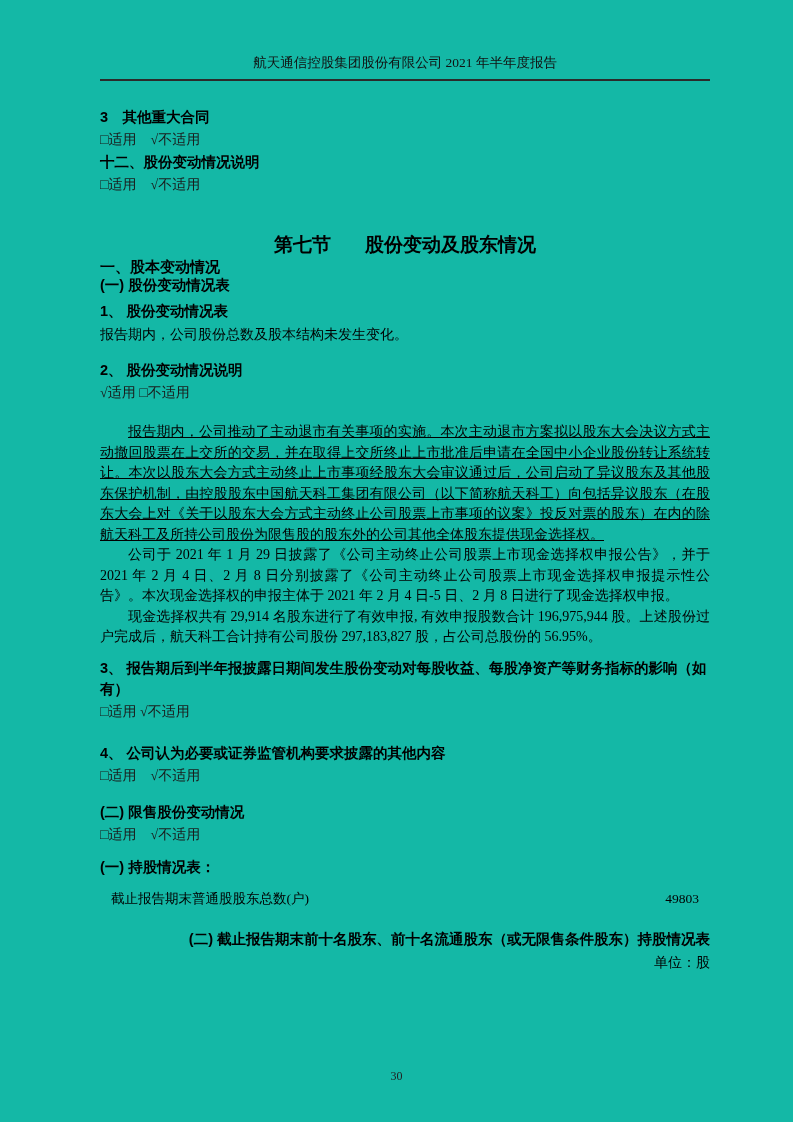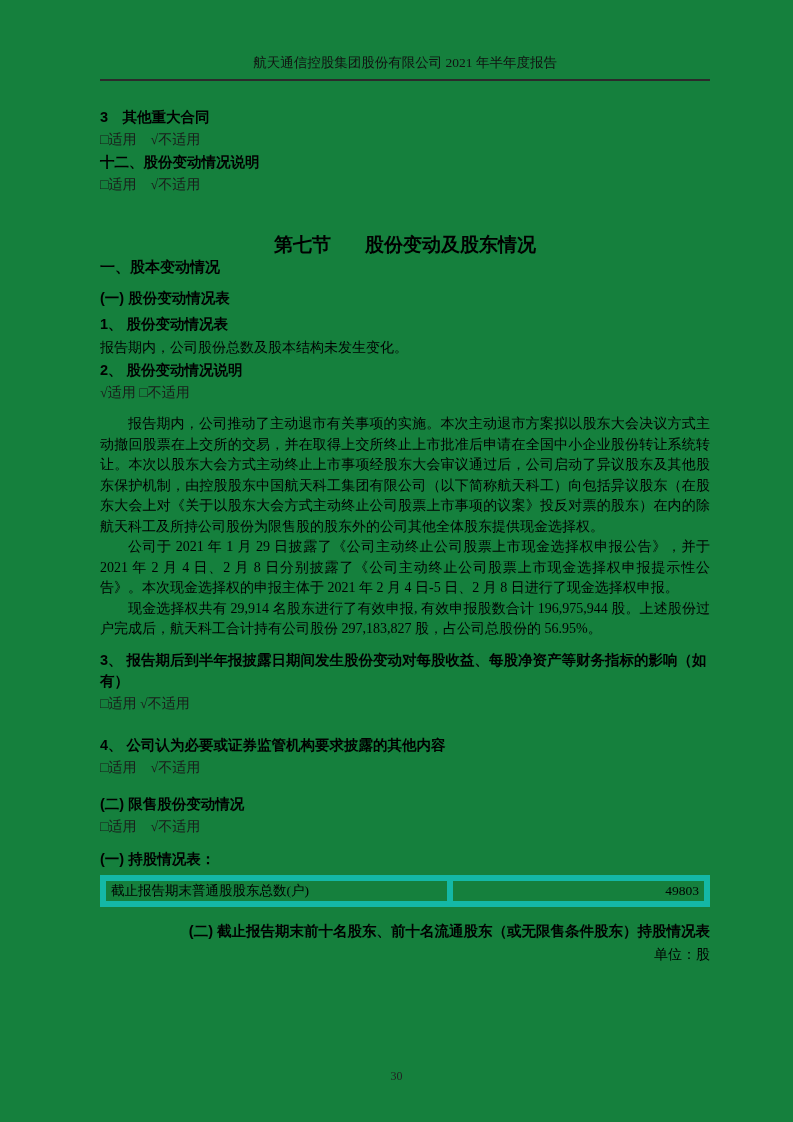--- a/index.html
+++ b/index.html
@@ -1,17 +1,17 @@
 <!DOCTYPE html>
 <html><head>
 <meta charset="utf-8">
 <style>
   html,body{margin:0;padding:0;background:#e8e8e8;}
   .page{
-    width:793px;height:1122px;margin:0 auto;background:#15803d;
+    width:793px;height:1122px;margin:0 auto;background:#14b8a6;
     position:relative;color:#000;
     font-family:"Liberation Serif","DejaVu Serif",serif;
     font-size:14px;line-height:20.5px;
     overflow:hidden;
   }
   .content{padding:0 83px 0 100px;}
   .doc-header{
     padding-top:53px;padding-bottom:5px;
     text-align:center;font-size:13.5px;color:#111;
     border-bottom:2px solid #2b2b2b;
@@ -60,29 +60,29 @@
 
     <div class="h" style="margin-top:4px;">十二、股份变动情况说明</div>
     <div class="applicability mt-line">□适用　√不适用</div>
 
     <div class="section-title">
       <span>第七节</span><span class="gap"></span><span>股份变动及股东情况</span>
     </div>
 
     <div class="h" style="font-size:15px;">一、股本变动情况</div>
 
-    <div class="h" style="margin-top:13px;">(一) 股份变动情况表</div>
+    <div class="h" style="">(一) 股份变动情况表</div>
 
     <div class="h" style="margin-top:7px;">1、 股份变动情况表</div>
     <div class="body-line">报告期内，公司股份总数及股本结构未发生变化。</div>
 
-    <div class="h" style="margin-top:3px;">2、 股份变动情况说明</div>
+    <div class="h" style="margin-top:16px;">2、 股份变动情况说明</div>
     <div class="applicability mt-line">√适用 □不适用</div>
 
-    <p class="para" style="margin-top:12px;">报告期内，公司推动了主动退市有关事项的实施。本次主动退市方案拟以股东大会决议方式主动撤回股票在上交所的交易，并在取得上交所终止上市批准后申请在全国中小企业股份转让系统转让。本次以股东大会方式主动终止上市事项经股东大会审议通过后，公司启动了异议股东及其他股东保护机制，由控股股东中国航天科工集团有限公司（以下简称航天科工）向包括异议股东（在股东大会上对《关于以股东大会方式主动终止公司股票上市事项的议案》投反对票的股东）在内的除航天科工及所持公司股份为限售股的股东外的公司其他全体股东提供现金选择权。</p>
+    <p class="para" style="margin-top:20px;text-decoration:underline;">报告期内，公司推动了主动退市有关事项的实施。本次主动退市方案拟以股东大会决议方式主动撤回股票在上交所的交易，并在取得上交所终止上市批准后申请在全国中小企业股份转让系统转让。本次以股东大会方式主动终止上市事项经股东大会审议通过后，公司启动了异议股东及其他股东保护机制，由控股股东中国航天科工集团有限公司（以下简称航天科工）向包括异议股东（在股东大会上对《关于以股东大会方式主动终止公司股票上市事项的议案》投反对票的股东）在内的除航天科工及所持公司股份为限售股的股东外的公司其他全体股东提供现金选择权。</p>
     <p class="para">公司于 2021 年 1 月 29 日披露了《公司主动终止公司股票上市现金选择权申报公告》，并于 2021 年 2 月 4 日、2 月 8 日分别披露了《公司主动终止公司股票上市现金选择权申报提示性公告》。本次现金选择权的申报主体于 2021 年 2 月 4 日-5 日、2 月 8 日进行了现金选择权申报。</p>
     <p class="para">现金选择权共有 29,914 名股东进行了有效申报, 有效申报股数合计 196,975,944 股。上述股份过户完成后，航天科工合计持有公司股份 297,183,827 股，占公司总股份的 56.95%。</p>
 
     <div class="h" style="margin-top:10px;line-height:21px;">3、 报告期后到半年报披露日期间发生股份变动对每股收益、每股净资产等财务指标的影响（如有）</div>
     <div class="applicability" style="margin-top:2px;">□适用 √不适用</div>
 
     <div class="h" style="margin-top:23px;">4、 公司认为必要或证券监管机构要求披露的其他内容</div>
     <div class="applicability mt-line">□适用　√不适用</div>
 
     <div class="h" style="margin-top:18px;">(二) 限售股份变动情况</div>

